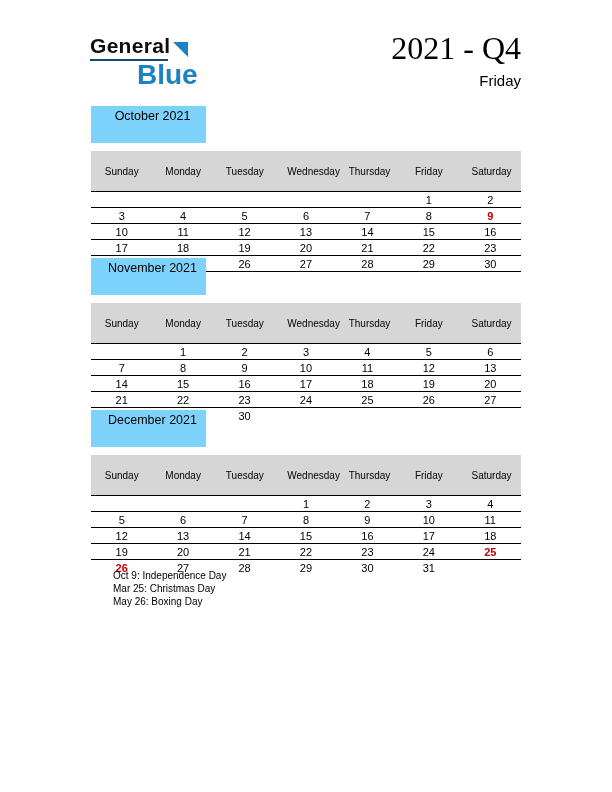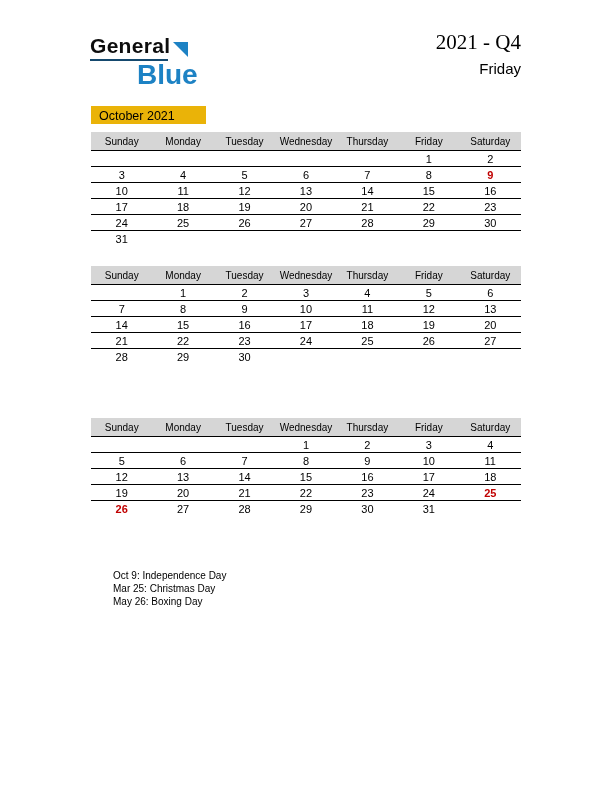--- a/index.html
+++ b/index.html
@@ -21,50 +21,51 @@
     width:0; height:0;
     border-top:15px solid #1d82c4;
     border-left:15px solid transparent;
     margin-left:3px; margin-bottom:1px;
   }
   .logo-rule { width:78px; height:2px; background:#15496e; margin-top:1px; }
   .logo-blue { font-size:28px; font-weight:bold; color:#1d82c4; margin-left:47px; margin-top:-2px; }
 
   
   .title-block { position:absolute; right:91px; top:30px; text-align:right; }
-  .quarter-title { font-family:"Liberation Serif", serif; font-size:21px; color:#000; }
+  .quarter-title { font-family:"Liberation Serif", serif; font-size:32px; color:#000; }
   .country { font-size:15px; margin-top:5px; }
 
   
   .month { position:absolute; left:91px; width:430px; }
   .month-0 { top:106px; }
   .month-1 { top:258px; }
   .month-2 { top:410px; }
 
   .month-label {
     display:inline-block;
-    background:#eab308;
+    background:#7dd3fc;
     width:107px;
-    padding:3px 0 1px 8px;
+    padding:3px 0 20px 8px;
     font-size:12.5px;
+    text-align:center;
   }
 
   table.cal {
     border-collapse:collapse;
     width:100%;
     margin-top:8px;
     table-layout:fixed;
   }
   table.cal thead th {
     background:#d6d6d6;
     font-weight:normal;
     font-size:10px;
     height:16px;
     text-align:center;
-    padding:1px;
+    padding:12px;
   }
   table.cal tbody td {
     font-size:11px;
     height:15px;
     text-align:center;
     border-top:1px solid #000;
     padding:0;
   }
   table.cal tbody td.red { color:#c00000; font-weight:bold; }
 
@@ -157,20 +158,21 @@
             <td></td>
             <td></td>
             <td></td>
             <td></td>
           </tr>
         </tbody>
     </table>
   </div>
 
   <div class="month month-1">
+    <div class="month-label">November 2021</div>
     <table class="cal">
       <thead>
           <tr>
             <th>Sunday</th>
             <th>Monday</th>
             <th>Tuesday</th>
             <th>Wednesday</th>
             <th>Thursday</th>
             <th>Friday</th>
             <th>Saturday</th>
@@ -220,20 +222,21 @@
             <td></td>
             <td></td>
             <td></td>
             <td></td>
           </tr>
         </tbody>
     </table>
   </div>
 
   <div class="month month-2">
+    <div class="month-label">December 2021</div>
     <table class="cal">
       <thead>
           <tr>
             <th>Sunday</th>
             <th>Monday</th>
             <th>Tuesday</th>
             <th>Wednesday</th>
             <th>Thursday</th>
             <th>Friday</th>
             <th>Saturday</th>

